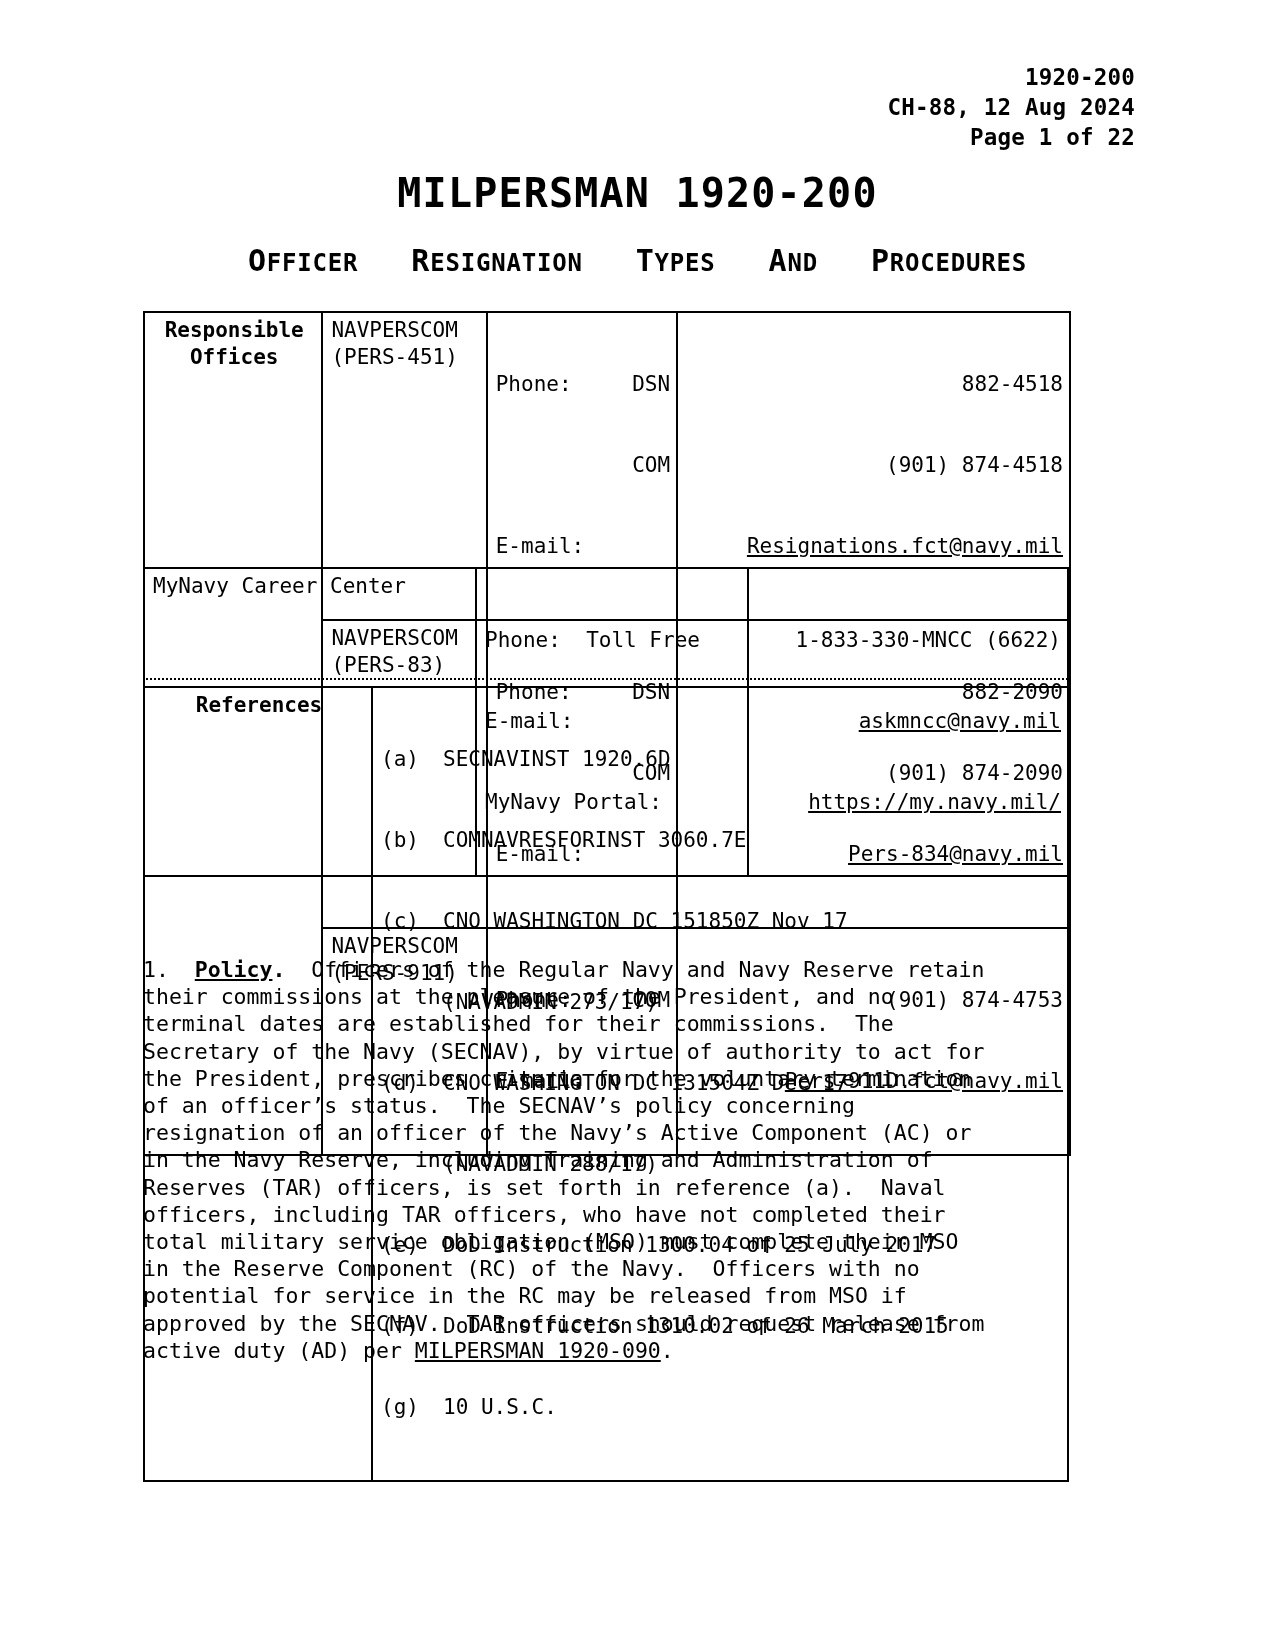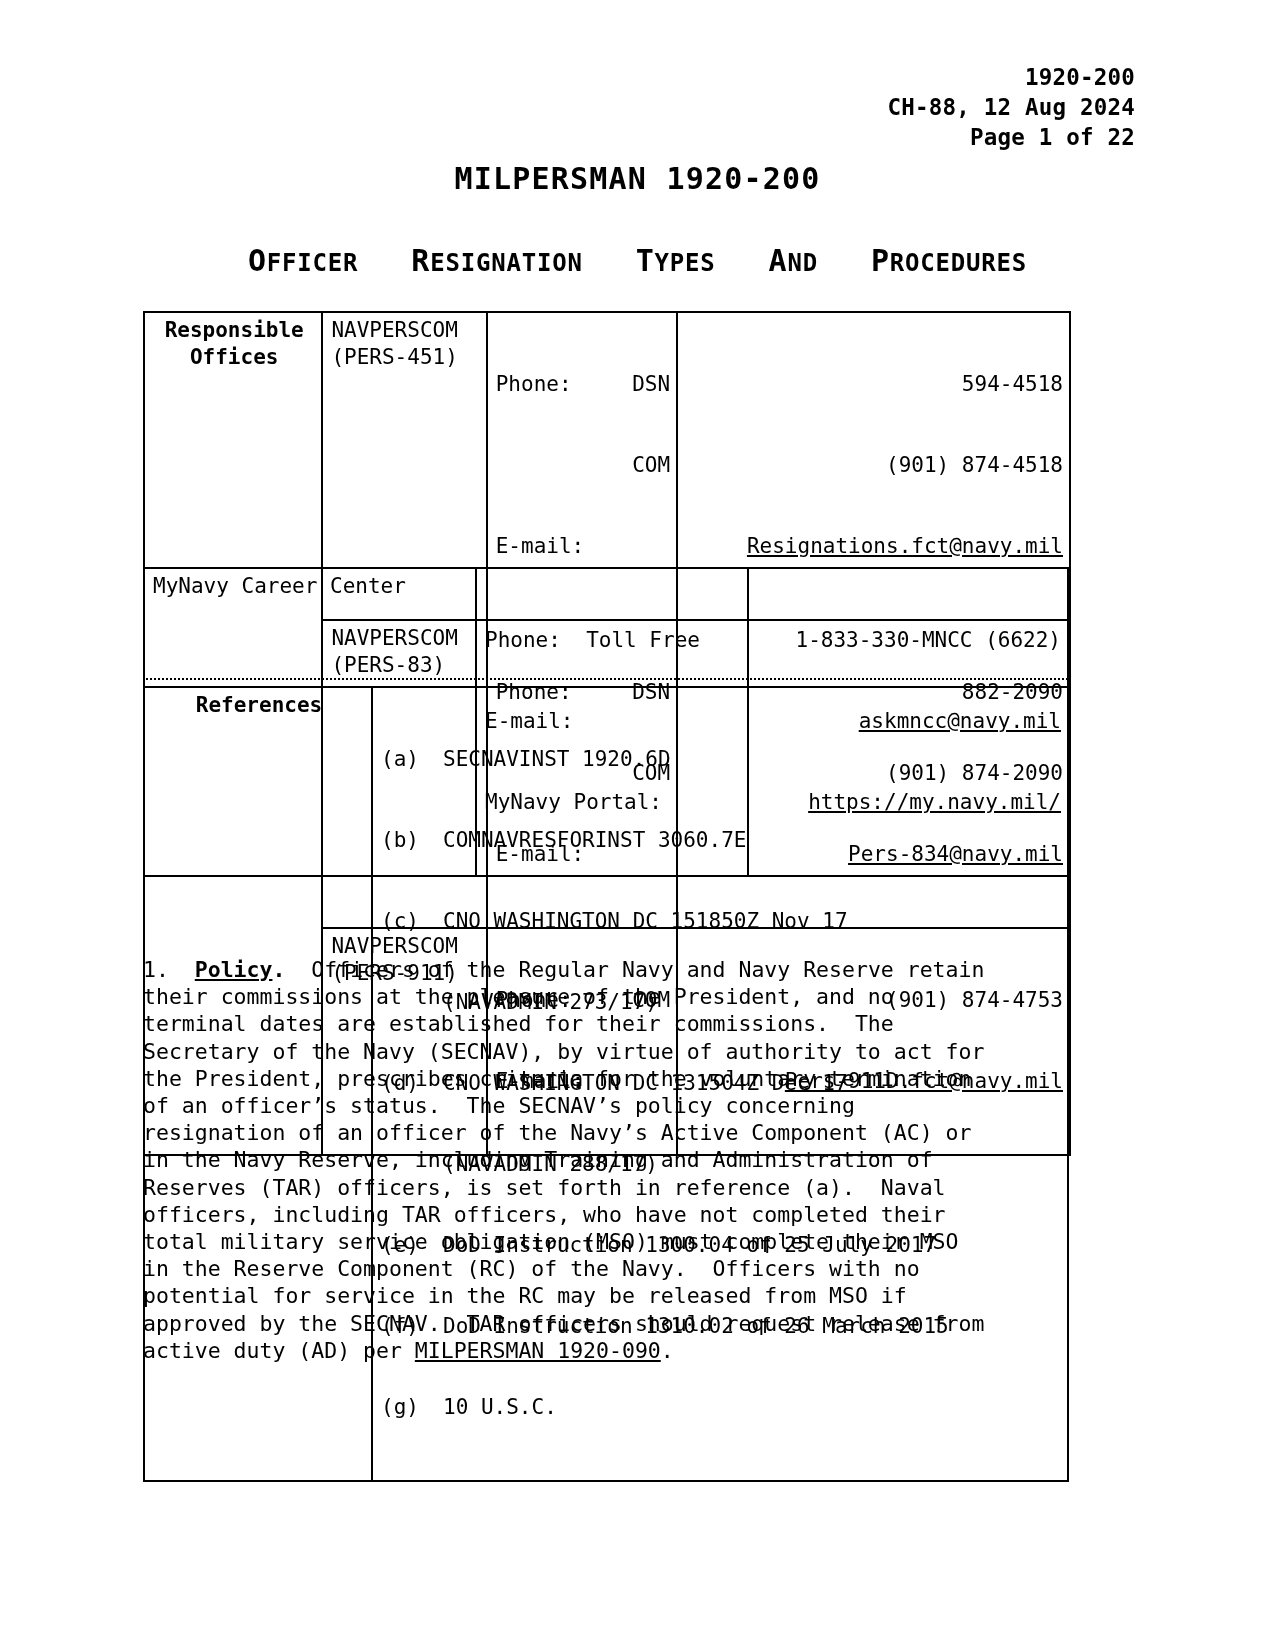--- a/index.html
+++ b/index.html
@@ -32,26 +32,26 @@
     font-weight: bold;
     font-size: 22.5px;
     line-height: 30px;
     letter-spacing: 0.2px;
   }
   .doc-header div { white-space: pre; }
 
   
   .doc-title {
     position: absolute;
-    top: 161px;
+    top: 170px;
     left: 0;
     width: 1275px;
     text-align: center;
     font-weight: bold;
-    font-size: 30px;
+    font-size: 40px;
     letter-spacing: 1.2px;
   }
   .doc-subtitle {
     position: absolute;
     top: 243px;
     left: 0;
     width: 1275px;
     text-align: center;
     font-weight: bold;
     font-size: 30px;
@@ -181,21 +181,21 @@
 
       <tr>
         <td rowspan="3" class="bold"><span>Responsible</span><br><span>Offices</span></td>
         <td><span>NAVPERSCOM</span><br><span>(PERS-451)</span></td>
         <td>
           <div class="kv"><span class="k">Phone:</span><span class="v">DSN</span></div>
           <div class="kv"><span class="v">COM</span></div>
           <div>E-mail:</div>
         </td>
         <td class="right">
-          <div>594-4518</div>
+          <div>882-4518</div>
           <div>(901) 874-4518</div>
           <div><span class="link">Resignations.fct@navy.mil</span></div>
         </td>
       </tr>
 
       <tr>
         <td><span>NAVPERSCOM</span><br><span>(PERS-83)</span></td>
         <td>
           <div class="kv"><span class="k">Phone:</span><span class="v">DSN</span></div>
           <div class="kv"><span class="v">COM</span></div>

